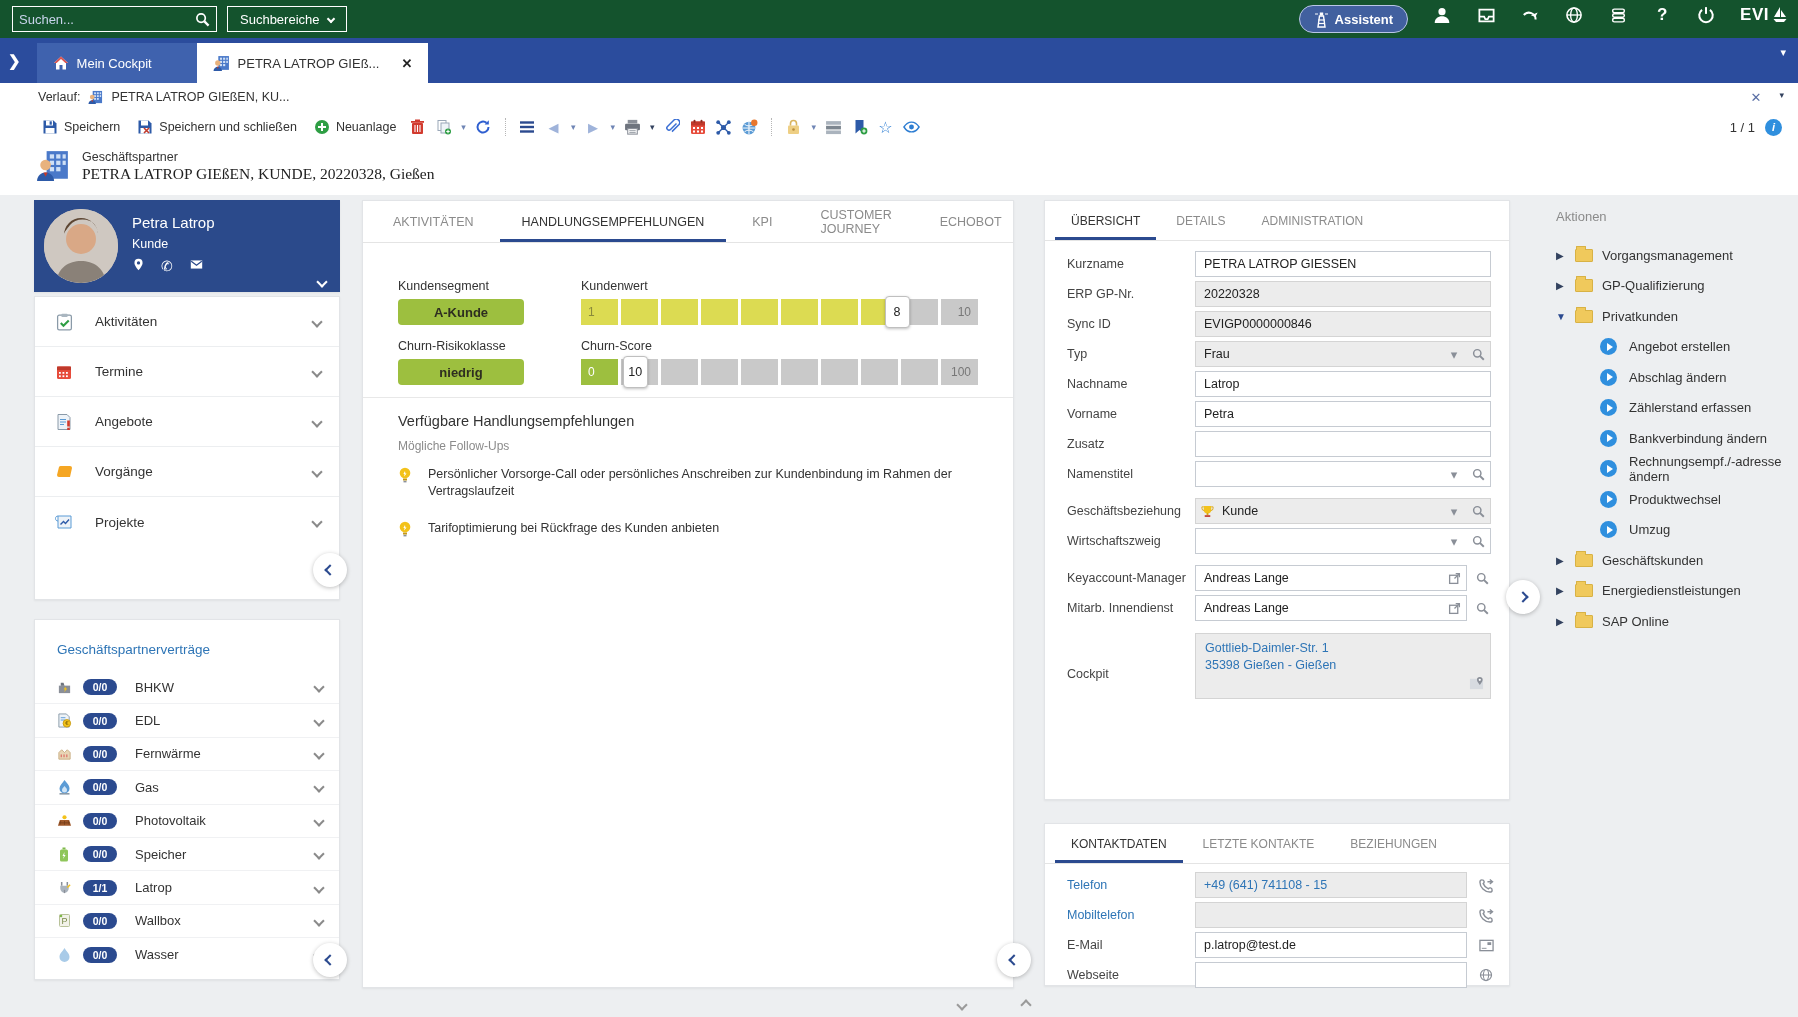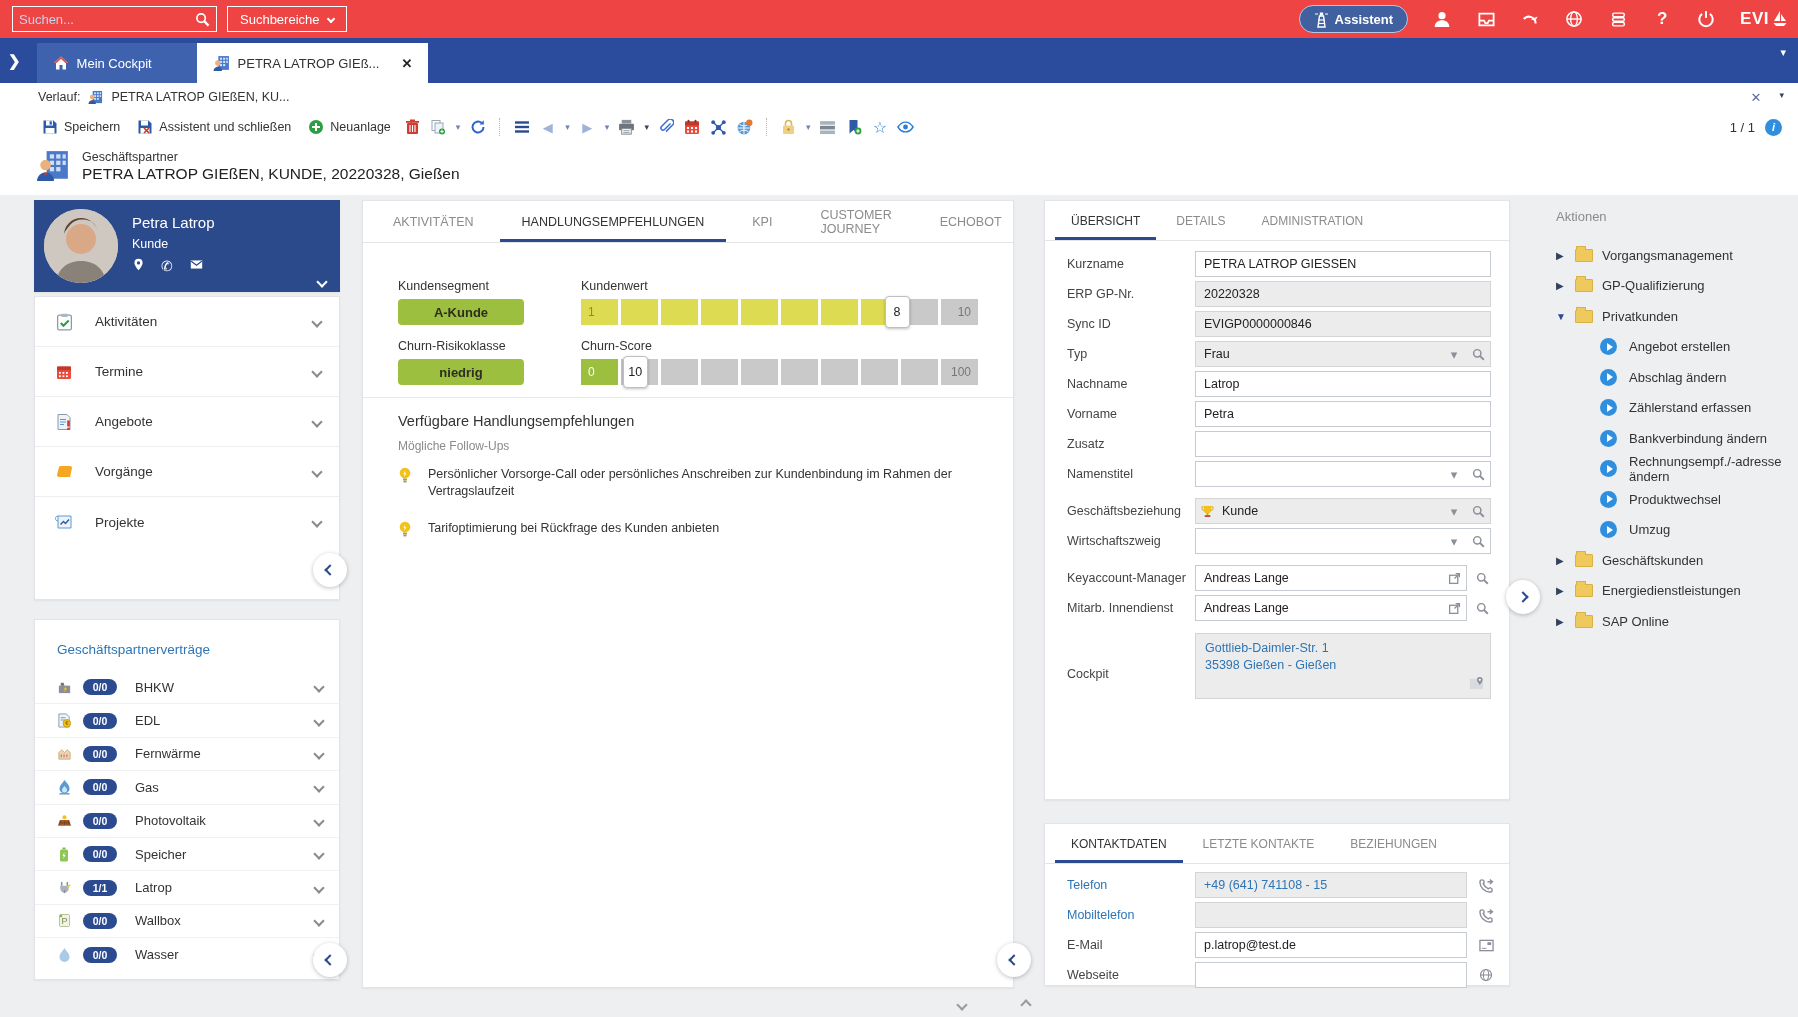--- a/index.html
+++ b/index.html
@@ -1,27 +1,27 @@
 <!DOCTYPE html>
 <html><head>
 <meta charset="utf-8">
 <style>
   * { margin:0; padding:0; box-sizing:border-box; }
   html,body { width:1798px; height:1017px; overflow:hidden; background:#edeff1;
     font-family:"Liberation Sans", sans-serif; font-size:13px; color:#333; }
 
   
-  .topbar { height:38px; background:#ef4444; display:flex; align-items:center; padding:0 10px; color:#fff; }
+  .topbar { height:38px; background:#14532d; display:flex; align-items:center; padding:0 10px; color:#fff; }
   .search-box { display:flex; align-items:center; width:205px; height:26px; border:1px solid #fff;
     margin-left:2px; padding:0 6px; }
   .search-box input { flex:1; background:transparent; border:none; outline:none; color:#fff; font-size:13px; }
   .search-box input::placeholder { color:#c9d4ec; }
   .sb-btn { display:flex; align-items:center; gap:8px; height:26px; border:1px solid #fff; margin-left:10px;
     padding:0 12px; color:#fff; cursor:pointer; }
-  .topbar-right { margin-left:auto; display:flex; align-items:center; gap:24px; }
+  .topbar-right { margin-left:auto; display:flex; align-items:flex-start; gap:24px; }
   .assist-btn { display:flex; align-items:center; gap:6px; height:28px; padding:0 14px; border:1px solid #b9c6e6;
     border-radius:14px; background:#41609f; font-weight:bold; cursor:pointer; }
   .tb-ico { width:20px; height:20px; display:inline-flex; align-items:center; justify-content:center; cursor:pointer; }
   .brand { display:flex; align-items:center; gap:3px; font-size:17px; font-weight:bold; letter-spacing:.5px; }
 
   
   .tabrow { height:45px; background:#2b4c9d; display:flex; align-items:flex-end; padding-left:8px; position:relative; }
   .tabrow .lead-chev { color:#fff; font-size:15px; font-weight:bold; align-self:center; margin-right:16px; cursor:pointer; }
   .tab { display:flex; align-items:center; gap:8px; height:40px; padding:0 16px; min-width:160px; cursor:pointer; }
   .tab.blue { background:#3f62ae; color:#fff; }
@@ -37,21 +37,21 @@
   .tbtn { display:flex; align-items:center; gap:6px; font-size:12.5px; color:#333; cursor:pointer; padding:3px 4px; }
   .tico { width:17px; height:17px; display:inline-flex; align-items:center; justify-content:center; cursor:pointer; }
   .tsep { width:1px; height:18px; border-left:1px dotted #b6b6b6; margin:0 4px; }
   .caret { font-size:9px; color:#6f85b5; cursor:pointer; }
   .caret.dark { color:#34425f; }
   .pager { margin-left:auto; margin-right:16px; display:flex; align-items:center; gap:10px; font-size:13px; }
   .info-dot { width:17px; height:17px; border-radius:50%; background:#2f8fde; color:#fff; font-size:11px; font-weight:bold;
     display:flex; align-items:center; justify-content:center; font-style:italic; }
   .rec-head { display:flex; align-items:center; gap:12px; padding:6px 0 0 36px; }
   .rec-head .t1 { font-size:12.5px; color:#333; }
-  .rec-head .t2 { font-size:15.5px; color:#222; margin-top:1px; }
+  .rec-head .t2 { font-size:15.5px; color:#222; margin-top:1px;font-family:Liberation Serif, serif; }
 
   
   .main { position:relative; height:690px; background:#edeff1; }
   .card { position:absolute; background:#fff; border:1px solid #e2e4e7; box-shadow:0 1px 2px rgba(0,0,0,.06); }
 
   
   .profile { left:34px; top:5px; width:306px; height:92px; background:#2b4a8b; border:none; color:#fff; }
   .avatar { position:absolute; left:10px; top:9px; width:74px; height:74px; border-radius:50%; overflow:hidden; background:#cfc6bf; }
   .p-name { position:absolute; left:98px; top:14px; font-size:15px; }
   .p-role { position:absolute; left:98px; top:37px; font-size:12.5px; }
@@ -315,21 +315,21 @@
         </svg>
       <span>Speichern</span>
     </div>
     <div class="tbtn">
       <svg width="16" height="16" viewBox="0 0 16 16">
           <path d="M1.5 1.5h10l3 3v10h-13z" fill="#2d5aa8"></path>
           <rect x="4" y="1.5" width="7" height="5" fill="#fff"></rect>
           <rect x="3.5" y="9" width="9" height="5.5" fill="#fff"></rect>
           <path d="M7 9l5 5M12 9l-5 5" stroke="#c0392b" stroke-width="1.6"></path>
         </svg>
-      <span>Assistent und schließen</span>
+      <span>Speichern und schließen</span>
     </div>
     <div class="tbtn">
       <svg width="16" height="16" viewBox="0 0 16 16">
           <circle cx="8" cy="8" r="7" fill="#2e9e44"></circle>
           <path d="M8 4v8M4 8h8" stroke="#fff" stroke-width="2"></path>
         </svg>
       <span>Neuanlage</span>
     </div>
     <span class="tico">
         <svg width="15" height="16" viewBox="0 0 14 16">

